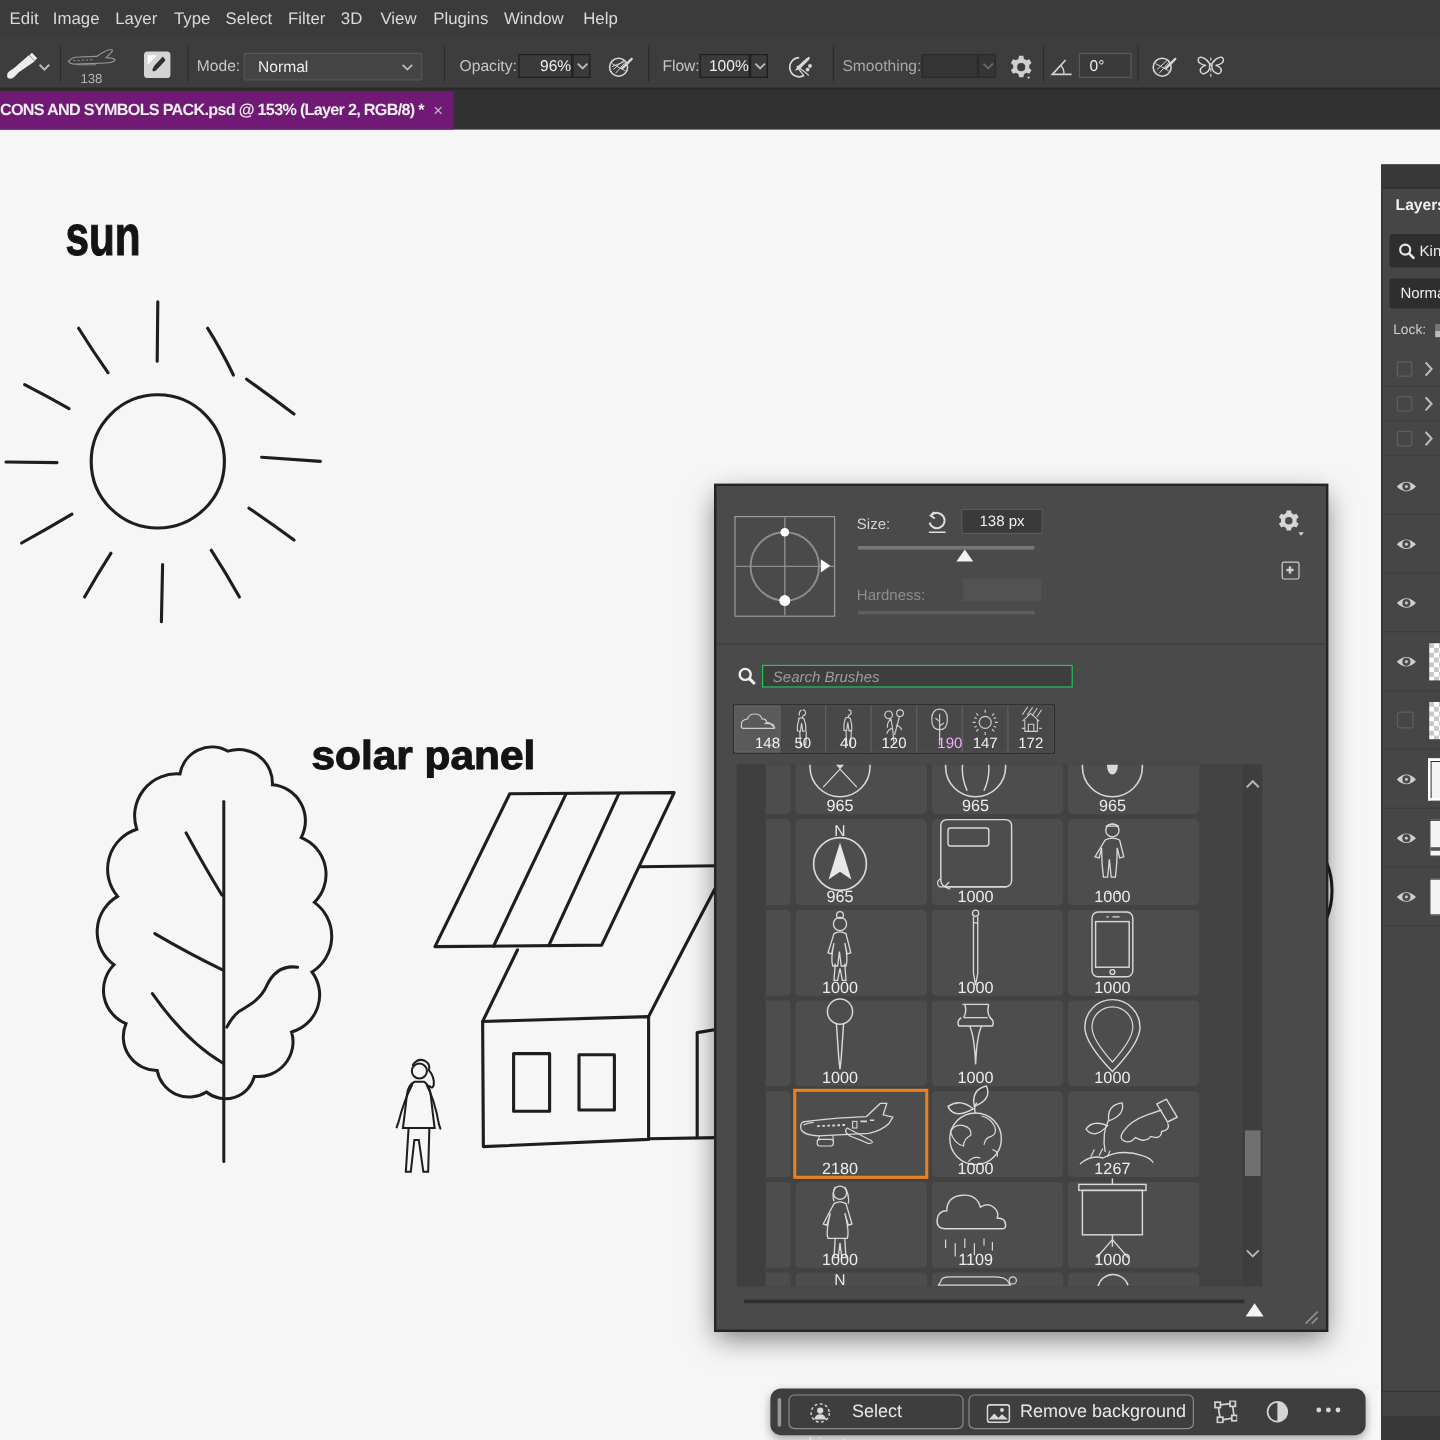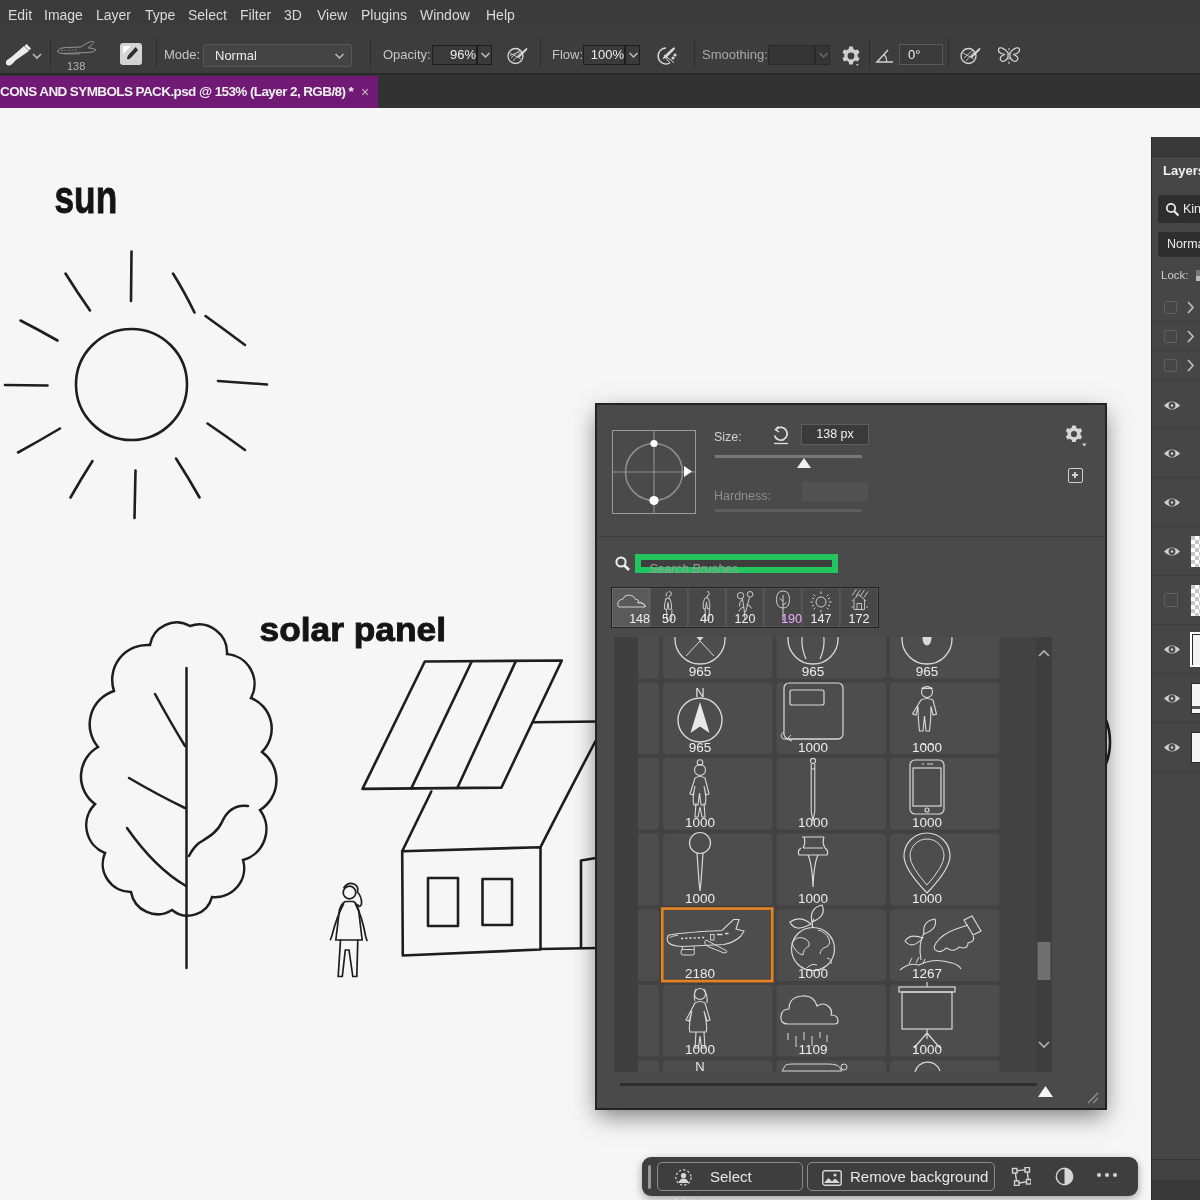--- a/index.html
+++ b/index.html
@@ -310,21 +310,21 @@
       </svg>
 <div class="bp" style="left:471px;top:63px;width:15px;height:15px;border:1.6px solid #d0d0d0;border-radius:2px">
         <div style="position:absolute;left:2.8px;top:5.2px;width:6px;height:1.6px;background:#d0d0d0"></div>
         <div style="position:absolute;left:5px;top:3px;width:1.6px;height:6px;background:#d0d0d0"></div>
       </div>
 <div class="bp" style="left:0;top:131px;width:508px;height:1px;background:#3d3d3d"></div>
 <svg class="bp" style="left:17px;top:150px" width="17" height="17" viewBox="0 0 17 17" fill="none" stroke="#efefef" stroke-width="2">
         <circle cx="7" cy="7" r="4.6"></circle>
         <path d="M10.5,10.5 L15,15" stroke-width="2.6"></path>
       </svg>
-<div class="bp" style="left:38px;top:149px;width:203px;height:19px;background:#3e3e3e;border:6px solid #22c55e">
+<div class="bp" style="left:38px;top:149px;width:259px;height:19px;background:#3e3e3e;border:1px solid #22c55e">
         <span style="position:absolute;left:8px;top:2px;font-style:italic;font-size:12.5px;color:#9d9d9d">Search Brushes</span>
       </div>
 <div class="bp" style="left:14px;top:182px;width:268px;height:41px;border:1px solid #242424;background:#464646">
 <svg width="266" height="39" viewBox="0 0 266 39" fill="none" stroke="#cdcdcd" stroke-width="1">
 <rect x="0" y="0" width="38" height="39" fill="#5a5a5a" stroke="#777" stroke-width="1"></rect>
 <rect x="38" y="0" width="38" height="39" fill="#484848" stroke="#5e5e5e" stroke-width="1"></rect>
 <rect x="76" y="0" width="38" height="39" fill="#484848" stroke="#5e5e5e" stroke-width="1"></rect>
 <rect x="114" y="0" width="38" height="39" fill="#484848" stroke="#5e5e5e" stroke-width="1"></rect>
 <rect x="152" y="0" width="38" height="39" fill="#484848" stroke="#5e5e5e" stroke-width="1"></rect>
 <rect x="190" y="0" width="38" height="39" fill="#484848" stroke="#5e5e5e" stroke-width="1"></rect>

